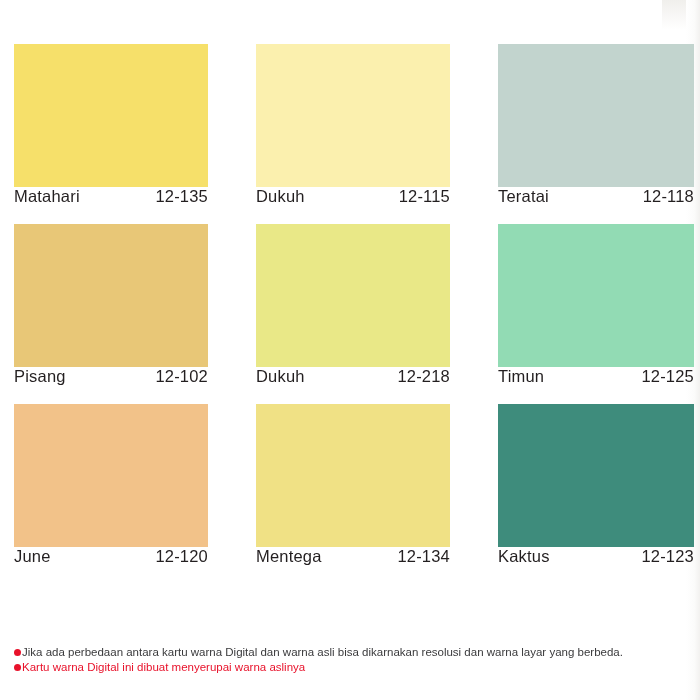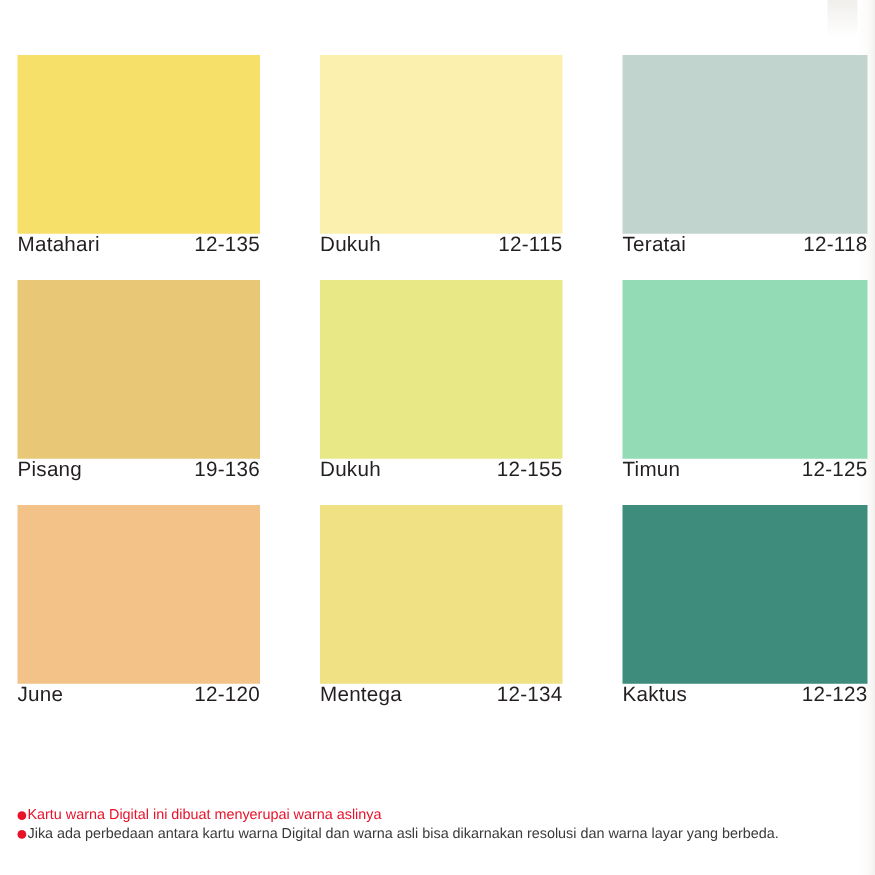--- a/index.html
+++ b/index.html
@@ -153,29 +153,29 @@
       <div class="swatch-caption">
         <span class="swatch-name">Teratai</span>
         <span class="swatch-code">12-118</span>
       </div>
     </div>
 
     <div class="swatch-cell">
       <div class="swatch-chip" style="background:#e8c777"></div>
       <div class="swatch-caption">
         <span class="swatch-name">Pisang</span>
-        <span class="swatch-code">19-136</span>
+        <span class="swatch-code">12-102</span>
       </div>
     </div>
 
     <div class="swatch-cell">
       <div class="swatch-chip" style="background:#e9e887"></div>
       <div class="swatch-caption">
         <span class="swatch-name">Dukuh</span>
-        <span class="swatch-code">12-155</span>
+        <span class="swatch-code">12-218</span>
       </div>
     </div>
 
     <div class="swatch-cell">
       <div class="swatch-chip" style="background:#92dbb4"></div>
       <div class="swatch-caption">
         <span class="swatch-name">Timun</span>
         <span class="swatch-code">12-125</span>
       </div>
     </div>
@@ -202,21 +202,21 @@
         <span class="swatch-name">Kaktus</span>
         <span class="swatch-code">12-123</span>
       </div>
     </div>
 
   </div>
 
   <div class="disclaimer">
     <div class="disclaimer-line">
       <span class="bullet-dot"></span>
-      <span class="disclaimer-text-red">Kartu warna Digital ini dibuat menyerupai warna aslinya</span>
+      <span class="disclaimer-text-dark">Jika ada perbedaan antara kartu warna Digital dan warna asli bisa dikarnakan resolusi dan warna layar yang berbeda.</span>
     </div>
     <div class="disclaimer-line">
       <span class="bullet-dot"></span>
-      <span class="disclaimer-text-dark">Jika ada perbedaan antara kartu warna Digital dan warna asli bisa dikarnakan resolusi dan warna layar yang berbeda.</span>
+      <span class="disclaimer-text-red">Kartu warna Digital ini dibuat menyerupai warna aslinya</span>
     </div>
   </div>
 
 </div>
 
 </body></html>

